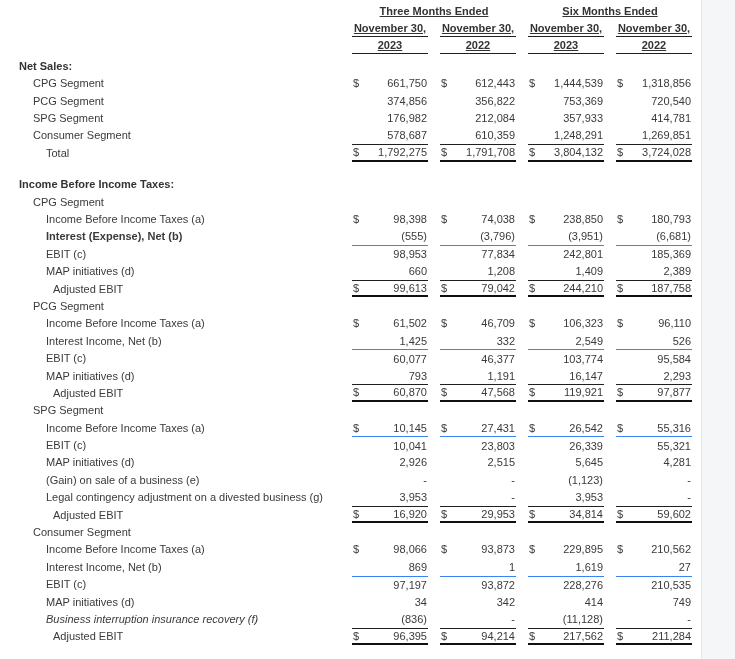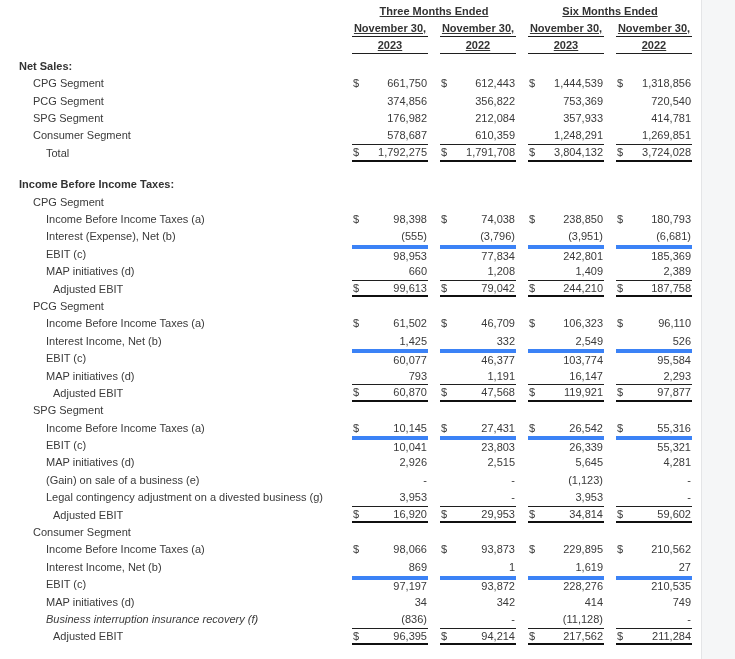--- a/index.html
+++ b/index.html
@@ -23,21 +23,21 @@
     display: flex; align-items: center; justify-content: flex-end;
   }
   .num-cell .dollar { margin-right: auto; }
   .group-cell {
     width: 164px; margin-left: 12px;
     display: flex; align-items: center; justify-content: center;
   }
   .hdr { font-weight: bold; color: #333333; text-decoration: underline; }
   .center { justify-content: center; }
   .b-under { border-bottom: 1px solid #1f1f1f; }
-  .b-top { border-top: 4px solid #3b82f6; }
+  .b-top { border-top: 1px solid #3b82f6; }
   .b-total { border-top: 1px solid #1f1f1f; border-bottom: 2.5px solid #101010; }
   .section-title { font-weight: bold; color: #333333; }
   .section { margin-top: 0; }
   .section + .section { margin-top: 14px; }
   .sec-gap { height: 3px; }
 </style>
 </head>
 <body>
 
 <div class="right-gutter"></div>
@@ -177,21 +177,21 @@
           <div class="num-cell">
             <span class="dollar">$</span>
             <span>238,850</span>
           </div>
           <div class="num-cell">
             <span class="dollar">$</span>
             <span>180,793</span>
           </div>
         </div>
         <div class="trow">
-          <div class="label-cell" style="padding-left: 27px;">Interest (Expense), Net (b)</div>
+          <div class="label-cell" style="padding-left: 27px; font-weight: bold;">Interest (Expense), Net (b)</div>
           <div class="num-cell">
             <span>(555)</span>
           </div>
           <div class="num-cell">
             <span>(3,796)</span>
           </div>
           <div class="num-cell">
             <span>(3,951)</span>
           </div>
           <div class="num-cell">

